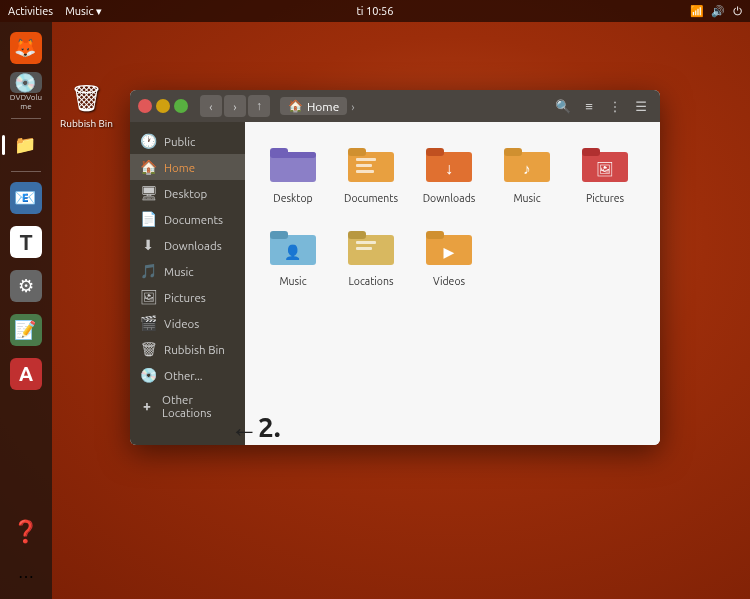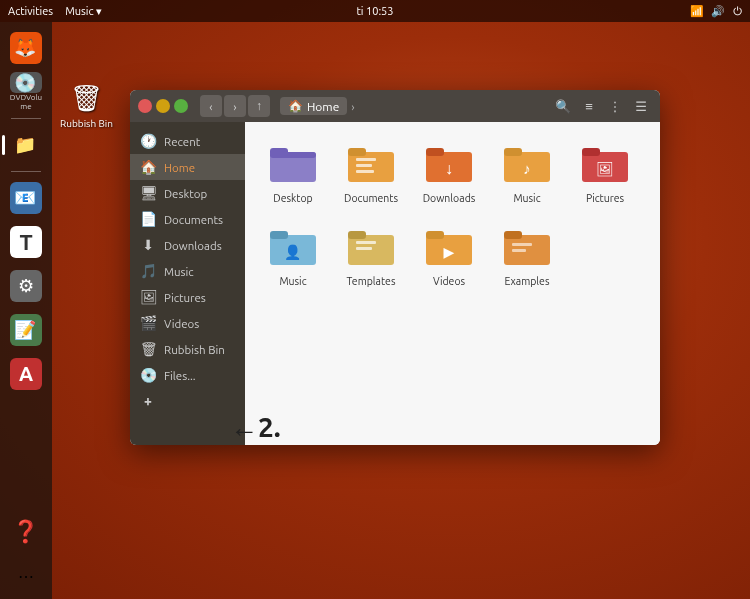--- a/index.html
+++ b/index.html
@@ -287,21 +287,21 @@
 <body>
 
 <div class="desktop"></div>
 
 <div class="top-panel">
   <div class="panel-left">
     <span class="panel-item">Activities</span>
     <span class="panel-item">Music ▾</span>
   </div>
   <div class="panel-center">
-    <span class="panel-item">ti 10:53</span>
+    <span class="panel-item">ti 10:56</span>
   </div>
   <div class="panel-right">
     <span>📶</span>
     <span>🔊</span>
     <span>⏻</span>
   </div>
 </div>
 
 <div class="launcher">
   <div class="launcher-item">
@@ -370,21 +370,21 @@
       <div class="action-btn">⋮</div>
       <div class="action-btn">☰</div>
     </div>
   </div>
 
   <div class="window-body">
 
     <div class="sidebar">
       <div class="sidebar-item">
         <span class="sidebar-icon">🕐</span>
-        <span>Recent</span>
+        <span>Public</span>
       </div>
       <div class="sidebar-item active">
         <span class="sidebar-icon">🏠</span>
         <span>Home</span>
       </div>
       <div class="sidebar-item">
         <span class="sidebar-icon">🖥</span>
         <span>Desktop</span>
       </div>
       <div class="sidebar-item">
@@ -406,24 +406,25 @@
       <div class="sidebar-item">
         <span class="sidebar-icon">🎬</span>
         <span>Videos</span>
       </div>
       <div class="sidebar-item">
         <span class="sidebar-icon">🗑</span>
         <span>Rubbish Bin</span>
       </div>
       <div class="sidebar-item">
         <span class="sidebar-icon">💿</span>
-        <span>Files...</span>
+        <span>Other...</span>
       </div>
       <div class="sidebar-item">
         <span class="sidebar-icon" style="font-size:14px;font-weight:bold;">+</span>
+        <span>Other Locations</span>
       </div>
     </div>
 
     <div class="main-content">
       <div class="folder-grid">
 
         <div class="folder-item">
           <div class="folder-icon">
             <svg width="46" height="40" viewBox="0 0 46 40">
               <rect x="0" y="8" width="46" height="30" rx="3" fill="#8b7fc7"></rect>
@@ -493,45 +494,34 @@
 
         <div class="folder-item">
           <div class="folder-icon">
             <svg width="46" height="40" viewBox="0 0 46 40">
               <rect x="0" y="8" width="46" height="30" rx="3" fill="#d8b860"></rect>
               <rect x="0" y="4" width="18" height="8" rx="3" fill="#b89840"></rect>
               <rect x="8" y="14" width="20" height="3" rx="1" fill="#fff" opacity="0.7"></rect>
               <rect x="8" y="20" width="16" height="3" rx="1" fill="#fff" opacity="0.7"></rect>
             </svg>
           </div>
-          <span class="folder-label">Templates</span>
+          <span class="folder-label">Locations</span>
         </div>
 
         <div class="folder-item">
           <div class="folder-icon">
             <svg width="46" height="40" viewBox="0 0 46 40">
               <rect x="0" y="8" width="46" height="30" rx="3" fill="#e8a040"></rect>
               <rect x="0" y="4" width="18" height="8" rx="3" fill="#d09030"></rect>
               <text x="23" y="30" text-anchor="middle" fill="white" font-size="14">▶</text>
             </svg>
           </div>
           <span class="folder-label">Videos</span>
         </div>
 
-        <div class="folder-item">
-          <div class="folder-icon">
-            <svg width="46" height="40" viewBox="0 0 46 40">
-              <rect x="0" y="8" width="46" height="30" rx="3" fill="#e09040"></rect>
-              <rect x="0" y="4" width="18" height="8" rx="3" fill="#c07020"></rect>
-              <rect x="8" y="16" width="20" height="3" rx="1" fill="#fff" opacity="0.6"></rect>
-              <rect x="8" y="22" width="14" height="3" rx="1" fill="#fff" opacity="0.6"></rect>
-            </svg>
-          </div>
-          <span class="folder-label">Examples</span>
-        </div>
 
       </div>
     </div>
   </div>
 </div>
 
 <div class="annotation">
   <span>←2.</span>
 </div>
 

